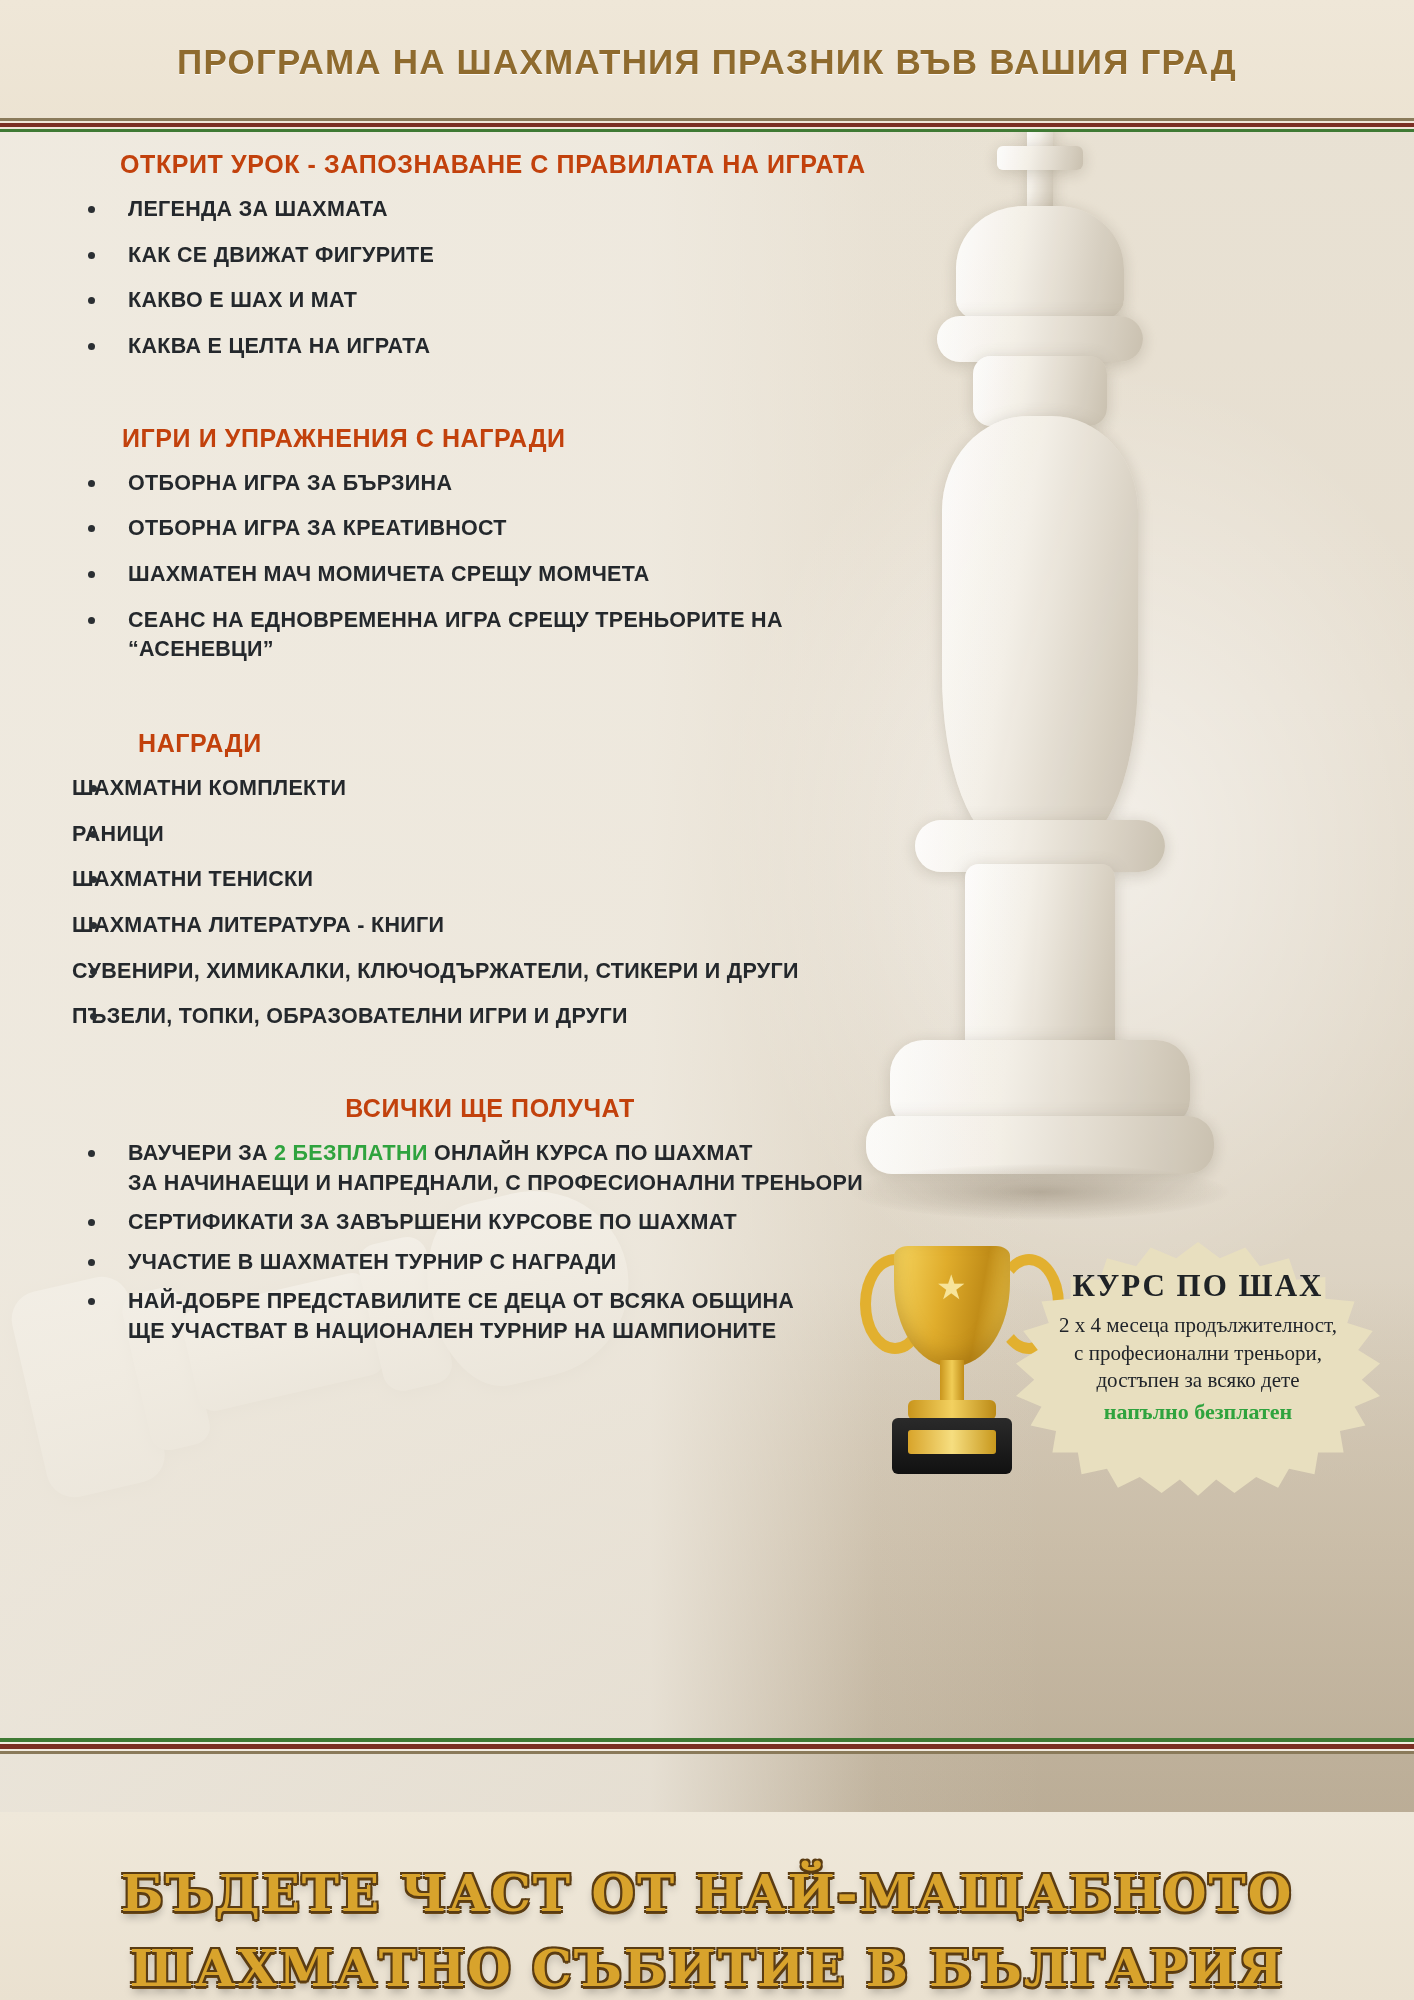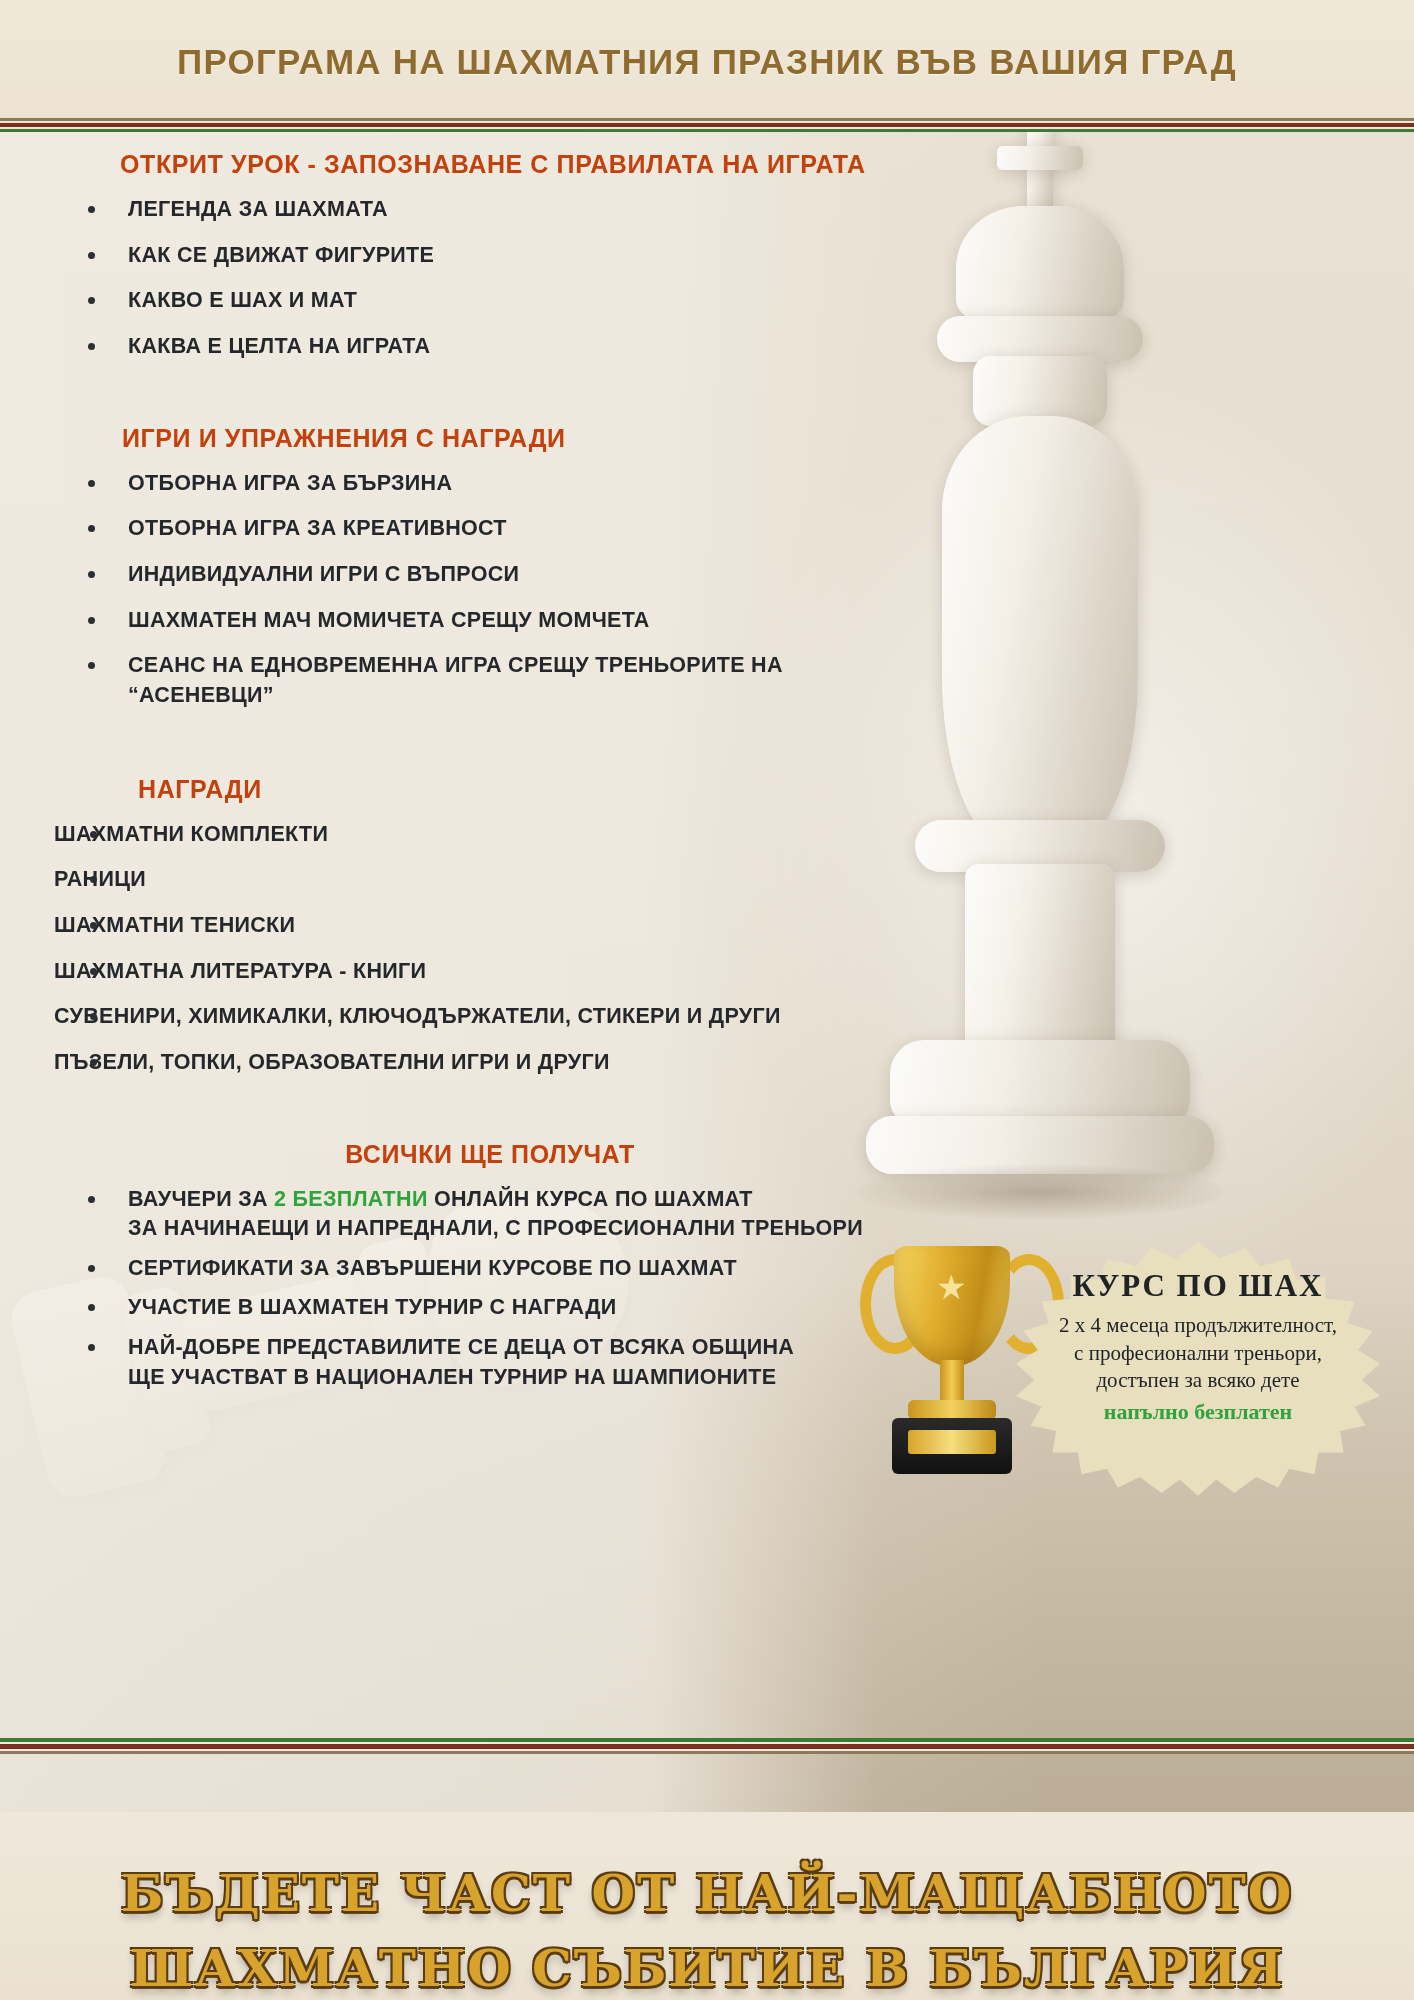--- a/index.html
+++ b/index.html
@@ -166,21 +166,21 @@
   ul.items li::before {
     content: "";
     position: absolute;
     left: 88px;
     top: 11px;
     width: 7px;
     height: 7px;
     border-radius: 50%;
     background: #2b2f33;
   }
-  .section.prizes ul.items li { padding-left: 54px; }
+  .section.prizes ul.items li { padding-left: 72px; }
   .section.prizes ul.items li::before { left: 90px; }
   .section.all ul.items li { padding-left: 128px; margin-bottom: 10px; }
   .section.all ul.items li::before { left: 88px; }
   .hl-green { color: #2fa33e; }
   .sub-line { display: block; padding-left: 0; }
 
   .sp-lesson { height: 46px; }
   .sp-games { height: 48px; }
   .sp-prizes { height: 46px; }
 
@@ -376,21 +376,20 @@
       </ul>
     </div>
 
     <div class="sp-lesson"></div>
 
     <div class="section games">
       <div class="section-title">ИГРИ И УПРАЖНЕНИЯ С НАГРАДИ</div>
       <ul class="items">
         <li>ОТБОРНА ИГРА ЗА БЪРЗИНА</li>
         <li>ОТБОРНА ИГРА ЗА КРЕАТИВНОСТ</li>
-        <li>ИНДИВИДУАЛНИ ИГРИ С ВЪПРОСИ</li>
         <li>ШАХМАТЕН МАЧ МОМИЧЕТА СРЕЩУ МОМЧЕТА</li>
         <li>СЕАНС НА ЕДНОВРЕМЕННА ИГРА СРЕЩУ ТРЕНЬОРИТЕ НА “АСЕНЕВЦИ”</li>
       </ul>
     </div>
 
     <div class="sp-games"></div>
 
     <div class="section prizes">
       <div class="section-title">НАГРАДИ</div>
       <ul class="items">

